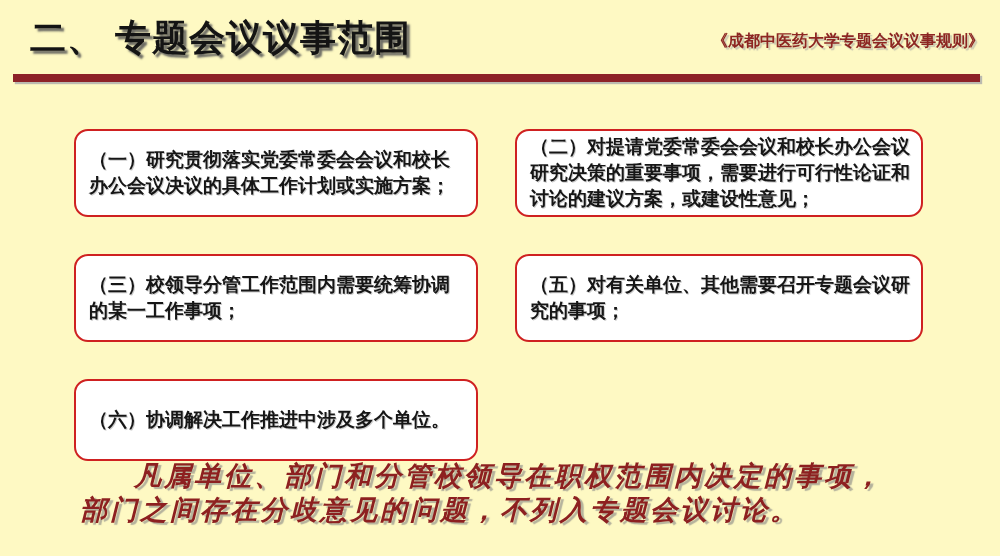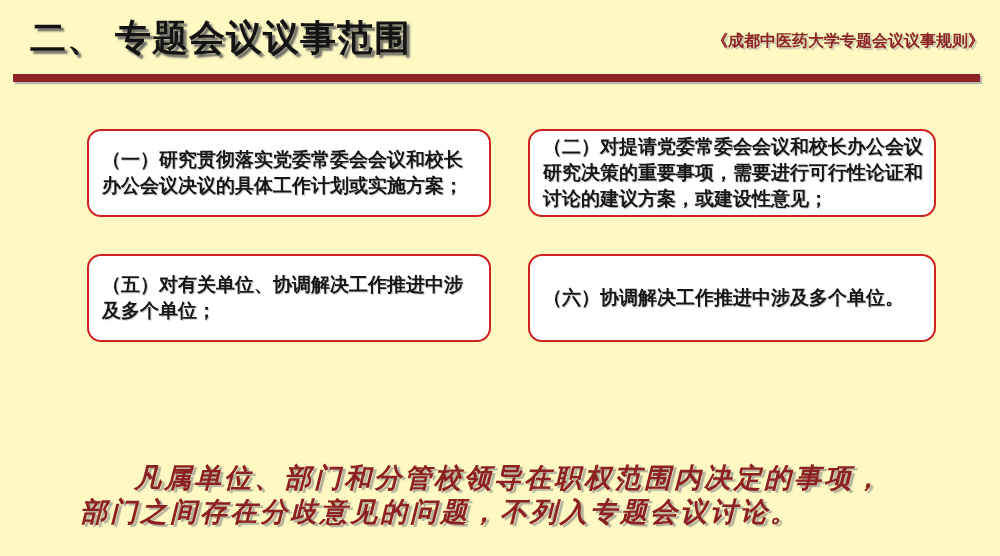--- a/index.html
+++ b/index.html
@@ -21,21 +21,21 @@
     font-size:16px;font-weight:bold;color:#8d2622;
     white-space:nowrap;
     text-shadow:2px 2px 1px rgba(160,160,160,0.55);
   }
   .divider{
     position:absolute;left:13px;top:74px;
     width:967px;height:8px;background:#8d2227;
     box-shadow:2px 2px 1px rgba(170,170,170,0.8);
   }
   .grid{
-    position:absolute;left:87px;top:129px;
+    position:absolute;left:74px;top:129px;
     display:grid;
     grid-template-columns:404px 408px;
     grid-template-rows:88px 88px 82px;
     column-gap:28px;row-gap:23px;gap:37px;
   }
   .box{
     box-sizing:border-box;
     border:2px solid #cf2121;
     border-radius:14px;
     background:#ffffff;
@@ -43,21 +43,21 @@
     padding:4px 10px 4px 13px;
   }
   .box p{
     margin:0;
     font-size:19px;font-weight:bold;color:#161616;
     line-height:26px;
     text-shadow:1px 1px 0 rgba(110,110,110,0.35);
   }
   .footer{
     position:absolute;left:80px;top:461px;width:850px;
-    font-family:Liberation Sans, sans-serif;
+    font-family:Liberation Mono, monospace;
     font-style:italic;font-weight:bold;
     color:#8d2020;
     font-size:27px;line-height:34px;
     letter-spacing:3px;
     text-shadow:3px 2px 1px rgba(130,130,130,0.6);
   }
   .footer .l1{text-indent:2em;}
 </style>
 </head>
 <body>
@@ -71,21 +71,24 @@
   <div class="divider"></div>
 
   <div class="grid">
     <div class="box">
       <p>（一）研究贯彻落实党委常委会会议和校长办公会议决议的具体工作计划或实施方案；</p>
     </div>
     <div class="box">
       <p>（二）对提请党委常委会会议和校长办公会议研究决策的重要事项，需要进行可行性论证和讨论的建议方案，或建设性意见；</p>
     </div>
     <div class="box">
-      <p>（五）对有关单位、协调解决工作推进中涉及多个单位；</p>
+      <p>（三）校领导分管工作范围内需要统筹协调的某一工作事项；</p>
+    </div>
+    <div class="box">
+      <p>（五）对有关单位、其他需要召开专题会议研究的事项；</p>
     </div>
     <div class="box">
       <p>（六）协调解决工作推进中涉及多个单位。</p>
     </div>
   </div>
 
   <div class="footer">
     <div class="l1">凡属单位、部门和分管校领导在职权范围内决定的事项，</div>
     <div class="l2">部门之间存在分歧意见的问题，不列入专题会议讨论。</div>
   </div>

